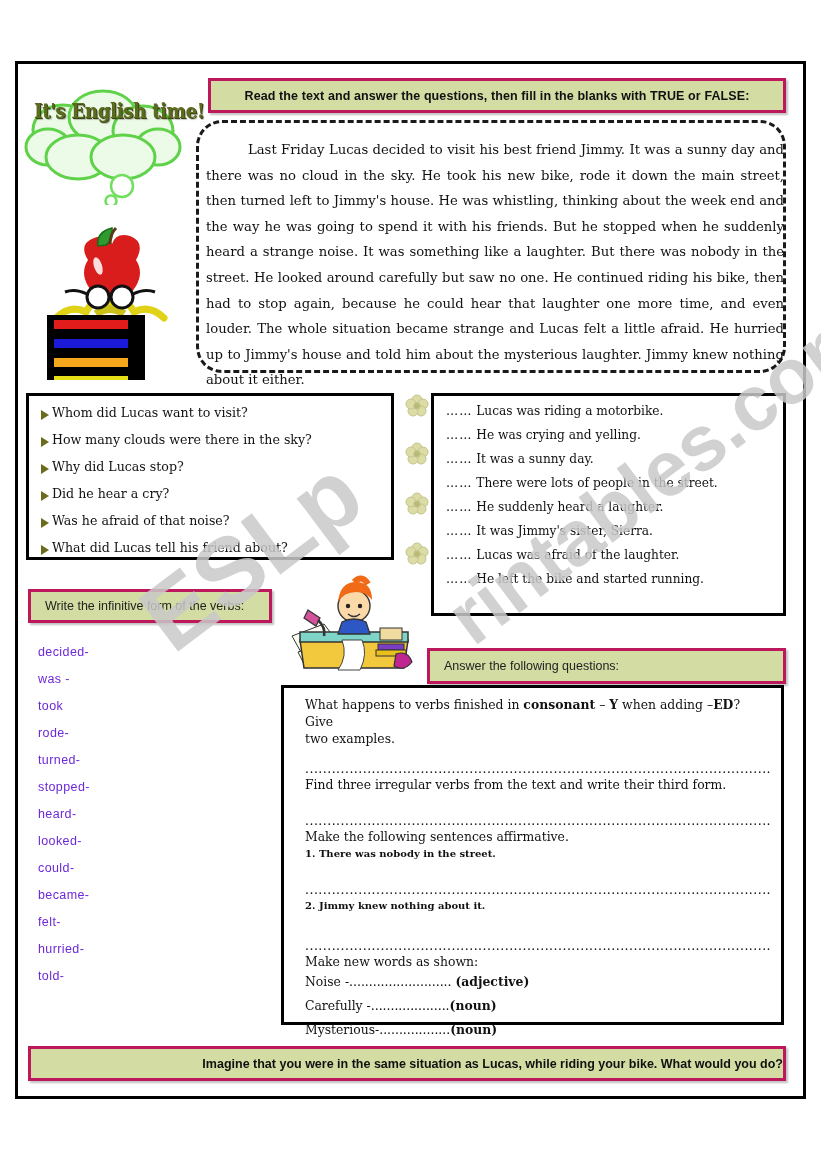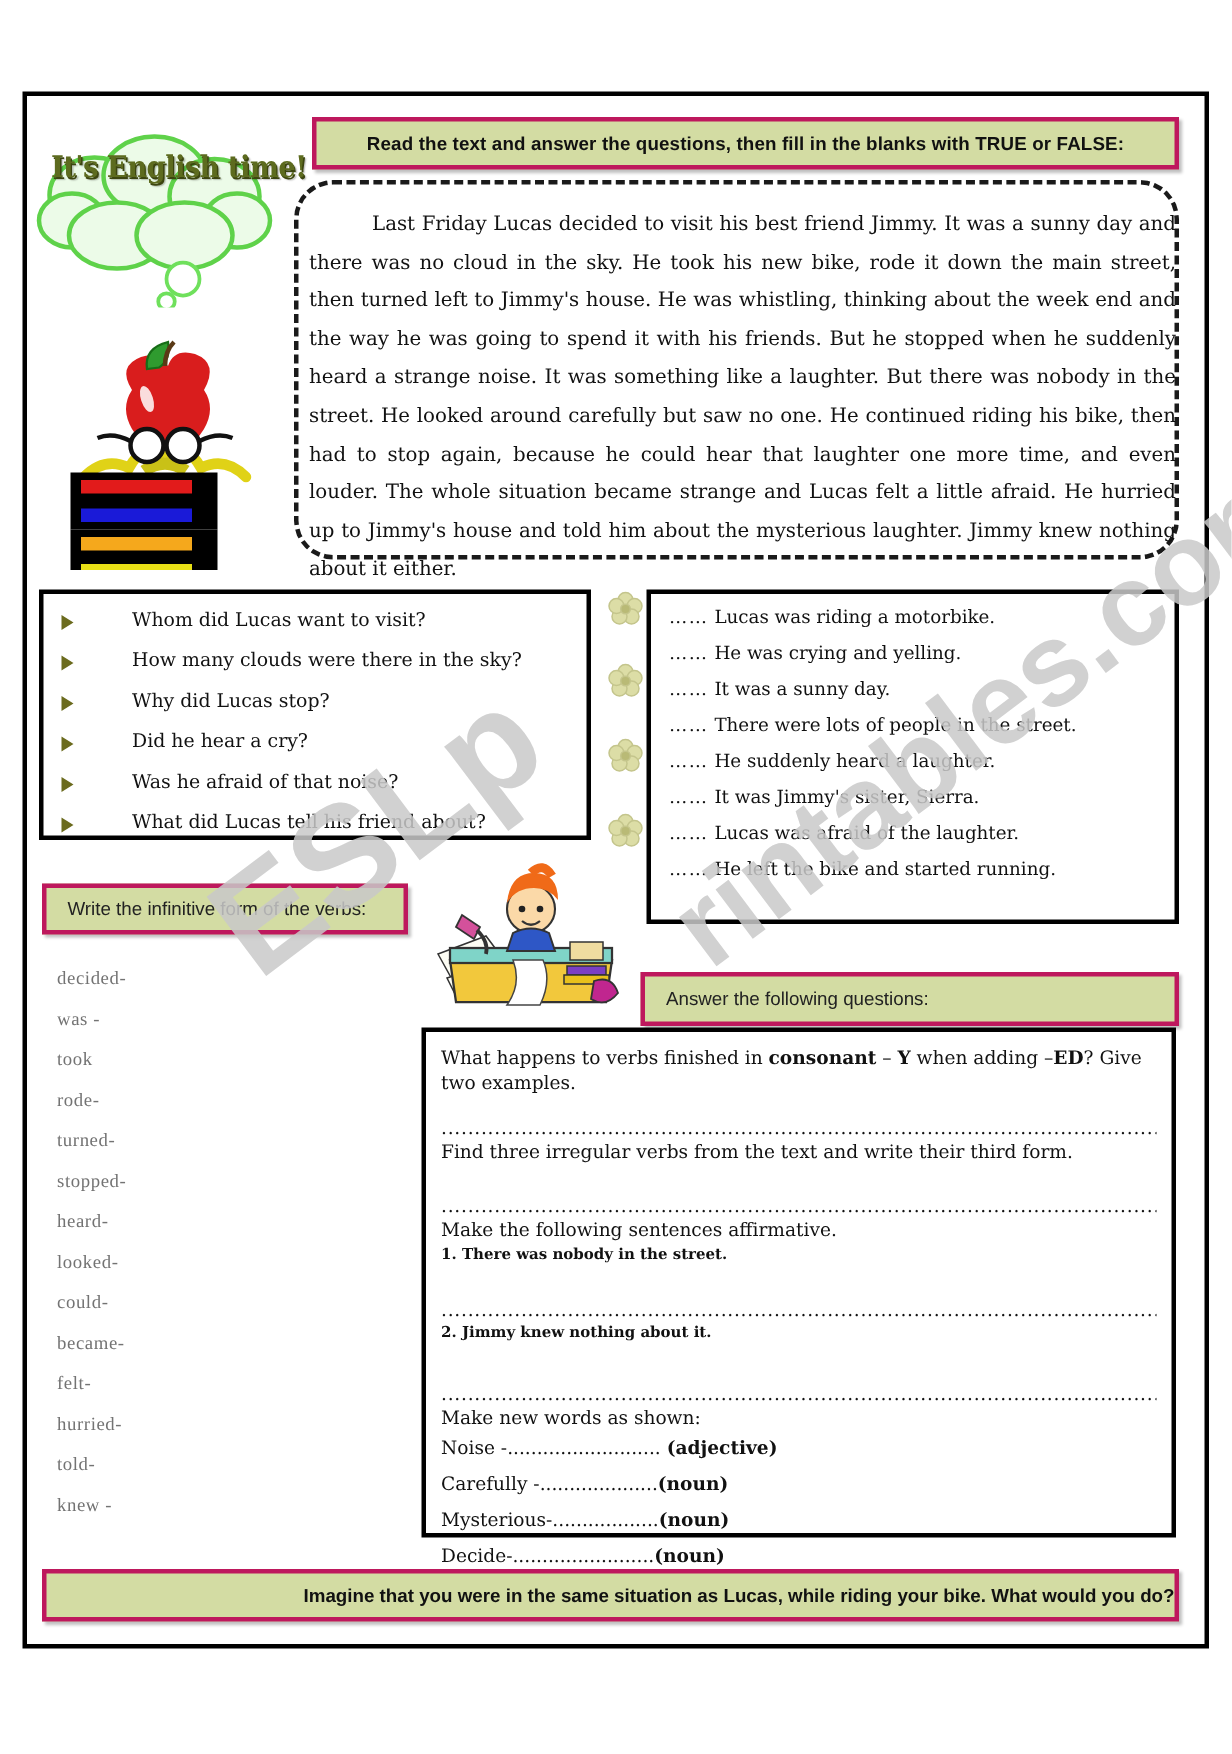--- a/index.html
+++ b/index.html
@@ -80,21 +80,21 @@
   #boy-art{position:absolute;left:290px;top:566px;width:128px;height:108px;z-index:12;}
 
   
   .qbox{
     position:absolute;box-sizing:border-box;
     border:3px solid #000;background:#fff;z-index:15;
   }
   #questions-box{left:26px;top:393px;width:368px;height:167px;padding:9px 0 0 10px;}
   .q-item{
     display:flex;align-items:flex-start;height:27px;
-    font-family:"DejaVu Serif", serif;font-size:12.6px;color:#111;gap:36px;
+    font-family:"DejaVu Serif", serif;font-size:12.6px;color:#111;
   }
   .bullet-tri{
     display:inline-block;width:0;height:0;margin:5px 3px 0 2px;
     border-left:8px solid #6b6b1e;
     border-top:5px solid transparent;border-bottom:5px solid transparent;
     flex:0 0 auto;
   }
 
   #tf-box{left:431px;top:393px;width:355px;height:223px;padding:8px 0 0 12px;}
   .tf-item{
@@ -104,29 +104,29 @@
   }
   .dots-lead{letter-spacing:1px;}
 
   
   #flower-col{position:absolute;left:404px;top:392px;width:26px;height:195px;z-index:16;}
 
   
   #verbs-list{position:absolute;left:38px;top:645px;width:150px;z-index:15;}
   .verb-item{
     height:27px;
-    font-family:Liberation Serif, serif;
-    font-size:12.5px;color:#737373;letter-spacing:.4px;
+    font-family:Liberation Sans, sans-serif;
+    font-size:12.5px;color:#6d28d9;letter-spacing:.4px;
   }
 
   
   #grammar-box{
     position:absolute;left:281px;top:685px;width:503px;height:340px;
     box-sizing:border-box;border:3px solid #000;background:#fff;
-    padding:8px 10px 0 10px;z-index:15;
+    padding:8px 10px 0 21px;z-index:15;
   }
   .g-line{
     font-family:"DejaVu Serif", serif;font-size:12.4px;color:#111;
     line-height:17px;
   }
   .g-line.bold{font-weight:bold;font-size:10px;}
   .g-rule{
     font-family:"DejaVu Serif", serif;font-size:12.4px;color:#111;
     letter-spacing:.5px;overflow:hidden;white-space:nowrap;height:15px;
   }
@@ -353,21 +353,20 @@
   <div class="verb-item">rode-</div>
   <div class="verb-item">turned-</div>
   <div class="verb-item">stopped-</div>
   <div class="verb-item">heard-</div>
   <div class="verb-item">looked-</div>
   <div class="verb-item">could-</div>
   <div class="verb-item">became-</div>
   <div class="verb-item">felt-</div>
   <div class="verb-item">hurried-</div>
   <div class="verb-item">told-</div>
-  <div class="verb-item">knew -</div>
 </div>
 
 <div class="banner" id="banner-answer">
   <span>Answer the following questions:</span>
 </div>
 
 <div id="grammar-box">
   <div class="g-line">
     <span>What happens to verbs finished in </span><b>consonant</b><span> – </span><b>Y</b><span> when adding –</span><b>ED</b><span>? Give</span>
   </div>

